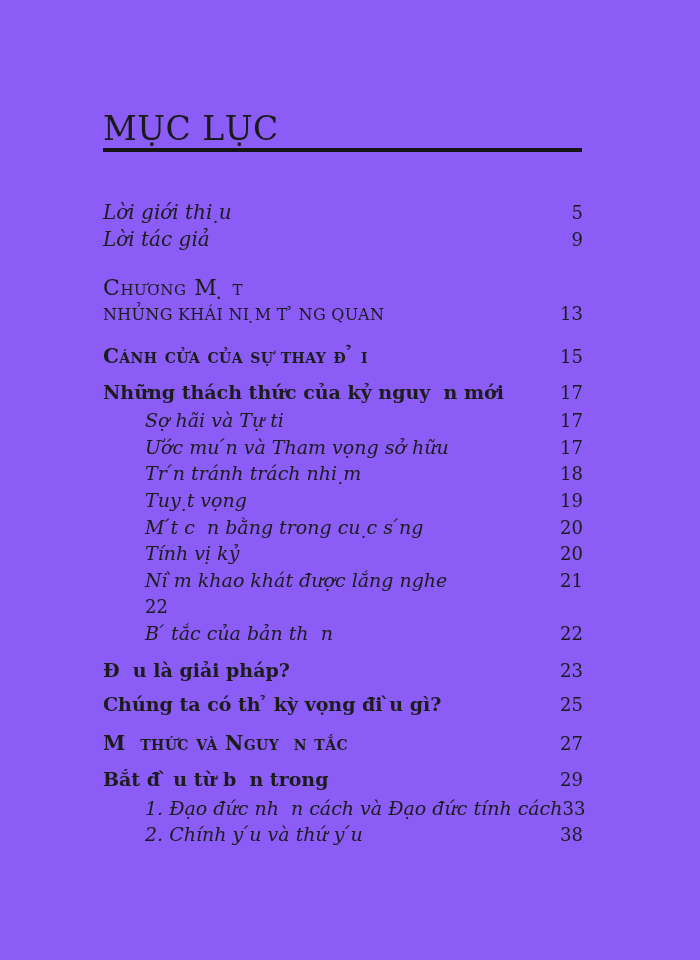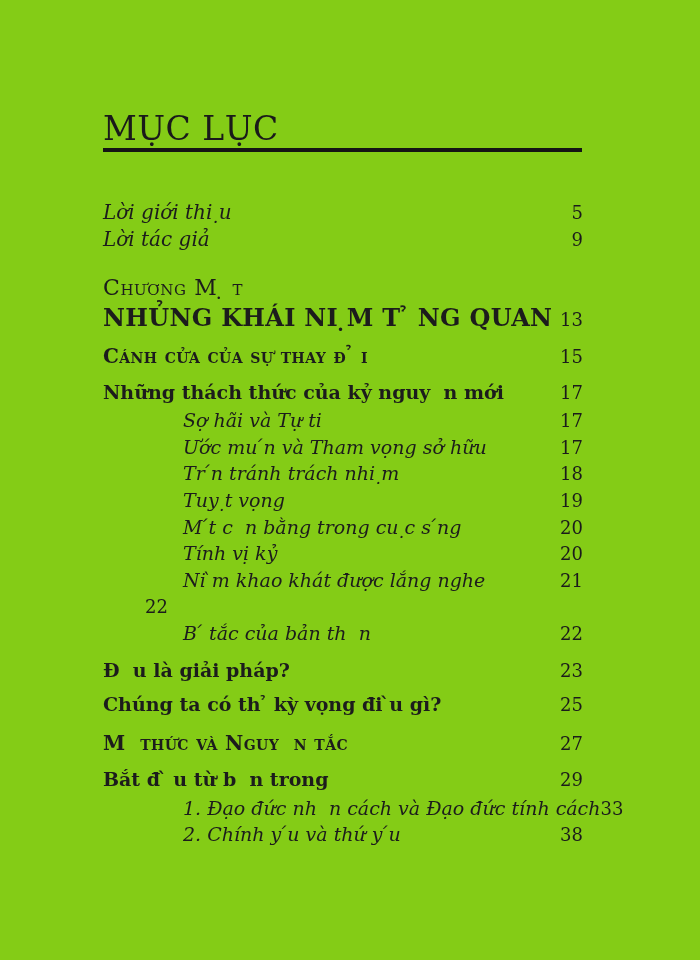--- a/index.html
+++ b/index.html
@@ -1,19 +1,19 @@
 <!DOCTYPE html>
 <html><head>
 <meta charset="utf-8">
 <style>
   html,body{margin:0;padding:0;background:#ffffff;}
   #page{
     position:relative;
     width:700px;height:960px;
-    background:#84cc16;
+    background:#8b5cf6;
     color:#1c1c1c;
     font-family:"DejaVu Serif", "Liberation Serif", serif;
     overflow:hidden;
   }
   .title{
     position:absolute;
     top:112px;left:103px;
     font-size:33px;
     line-height:33px;
     font-weight:400;
@@ -38,25 +38,25 @@
   .row .pagenum{
     font-style:normal;
     font-variant:normal;
     font-weight:400;
     font-size:18px;
     white-space:pre;
     color:#1b1b1b;
   }
   .intro .label{font-style:italic;font-size:20px;}
   .chapter-label .label{font-variant:small-caps;font-size:22px;letter-spacing:0.6px;}
-  .chapter-title .label{font-size:24px;letter-spacing:0.3px;font-weight:bold;}
+  .chapter-title .label{font-size:16px;letter-spacing:0.3px;}
   .section .label{font-variant:small-caps;font-weight:700;font-size:20px;letter-spacing:0.4px;}
   .bold .label{font-weight:700;font-size:19px;}
   .sub{left:145px;width:438px;}
-  .sub .label{font-style:italic;font-size:19px;margin-left:38px;}
+  .sub .label{font-style:italic;font-size:19px;}
 </style>
 </head>
 <body>
 
 <div id="page">
   <div class="title">MỤC LỤC</div>
   <div class="title-rule"></div>
   <div id="entries">
       <div class="row intro" style="top: 200px;">
         <span class="label">Lời giới thi ̣u</span>

